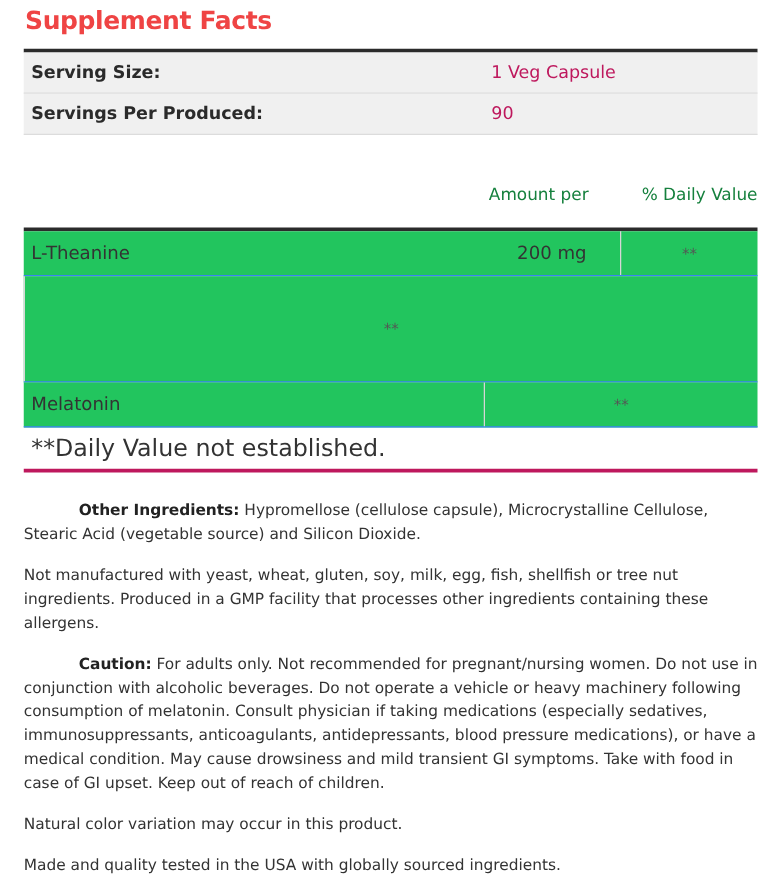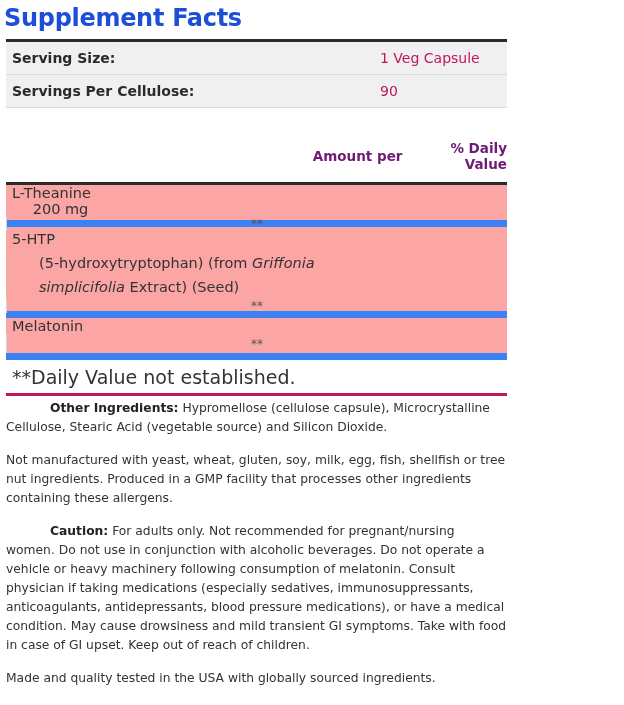--- a/index.html
+++ b/index.html
@@ -3,40 +3,40 @@
 <meta charset="utf-8">
 <style>
   html, body { margin: 0; padding: 0; background: #ffffff; }
   body {
     width: 624px; height: 705px; overflow: hidden;
     font-family: "DejaVu Sans", "Liberation Sans", sans-serif;
     color: #222;
     position: relative;
   }
   .title {
-    position: absolute; left: 4px; top: 4px;
-    font-size: 24px; font-weight: bold; color: #1d4ed8;
+    position: absolute; left: 20px; top: 4px;
+    font-size: 20px; font-weight: bold; color: #ef4444;
     letter-spacing: -0.3px;
   }
-  .wrap { position: absolute; left: 6px; width: 501px; }
+  .wrap { position: absolute; left: 19px; width: 587px; }
   .serving { top: 39px; border-top: 3px solid #2b2b2b; }
   .srow {
     height: 32px; background: #f0f0f0; border-bottom: 1px solid #dcdcdc;
     display: flex; align-items: center; font-size: 14px;
   }
   .srow .lbl { width: 368px; padding-left: 6px; font-weight: bold; color: #2a2a2a; }
   .srow .val { color: #be185d; }
 
-  .thead { top: 130px; height: 52px; display: flex; align-items: center; font-size: 13.5px; font-weight: bold; color: #701a75; }
+  .thead { top: 130px; height: 52px; display: flex; align-items: center; font-size: 13.5px; font-weight: normal; color: #15803d; }
   .thead .c1 { width: 364px; }
   .thead .c2 { width: 110px; text-align: center; line-height: 21px; }
   .thead .c3 { width: 123px; text-align: right; }
 
   .tbody { top: 182px; border-top: 3px solid #2b2b2b; }
-  .trow { display: flex; background: #fca5a5; border-bottom: 7px solid #3b82f6; font-size: 14.5px; color: #333; flex-direction: column; }
+  .trow { display: flex; background: #22c55e; border-bottom: 1px solid #3b82f6; font-size: 14.5px; color: #333; }
   .trow .n { width: 368px; padding-left: 6px; box-sizing: border-box; display: flex; flex-direction: column; justify-content: center; }
   .trow .a { width: 109px; text-align: right; display: flex; align-items: center; justify-content: center; }
   .trow .d { flex: 1; border-left: 1px solid #d6d6d6; display: flex; align-items: center; justify-content: center; color: #555; font-size: 12px; }
   .r1 { height: 35px; }
   .r2 { height: 84px; }
   .r3 { height: 35px; }
   .sub { padding-left: 27px; line-height: 24px; }
   .main-line { line-height: 24px; }
   .foot {
     height: 33px; display: flex; align-items: center; padding-left: 6px;
@@ -51,54 +51,49 @@
 <body>
 
 <div class="title">Supplement Facts</div>
 
 <div class="wrap serving">
   <div class="srow">
     <span class="lbl">Serving Size:</span>
     <span class="val">1 Veg Capsule</span>
   </div>
   <div class="srow">
-    <span class="lbl">Servings Per Cellulose:</span>
+    <span class="lbl">Servings Per Produced:</span>
     <span class="val">90</span>
   </div>
 </div>
 
 <div class="wrap thead">
   <div class="c1"></div>
   <div class="c2">
     <div>Amount per</div>
   </div>
   <div class="c3">% Daily Value</div>
 </div>
 
 <div class="wrap tbody">
   <div class="trow r1">
     <div class="n">L-Theanine</div>
     <div class="a">200 mg</div>
     <div class="d">**</div>
   </div>
   <div class="trow r2">
-    <div class="n">
-      <div class="main-line">5-HTP</div>
-      <div class="sub">
-        <span>(5-hydroxytryptophan) (from </span><i>Griffonia</i><br><i>simplicifolia</i><span> Extract) (Seed)</span>
-      </div>
-    </div>
     <div class="d">**</div>
   </div>
   <div class="trow r3">
     <div class="n">Melatonin</div>
     <div class="d">**</div>
   </div>
   <div class="foot">**Daily Value not established.</div>
 </div>
 
 <div class="wrap notes">
   <p><b>Other Ingredients:</b><span> Hypromellose (cellulose capsule), Microcrystalline Cellulose, Stearic Acid (vegetable source) and Silicon Dioxide.</span></p>
   <p>Not manufactured with yeast, wheat, gluten, soy, milk, egg, fish, shellfish or tree nut ingredients. Produced in a GMP facility that processes other ingredients containing these allergens.</p>
   <p><b>Caution:</b><span> For adults only. Not recommended for pregnant/nursing women. Do not use in conjunction with alcoholic beverages. Do not operate a vehicle or heavy machinery following consumption of melatonin. Consult physician if taking medications (especially sedatives, immunosuppressants, anticoagulants, antidepressants, blood pressure medications), or have a medical condition. May cause drowsiness and mild transient GI symptoms. Take with food in case of GI upset. Keep out of reach of children.</span></p>
+  <p>Natural color variation may occur in this product.</p>
   <p>Made and quality tested in the USA with globally sourced ingredients.</p>
 
 </div>
 
 </body></html>

